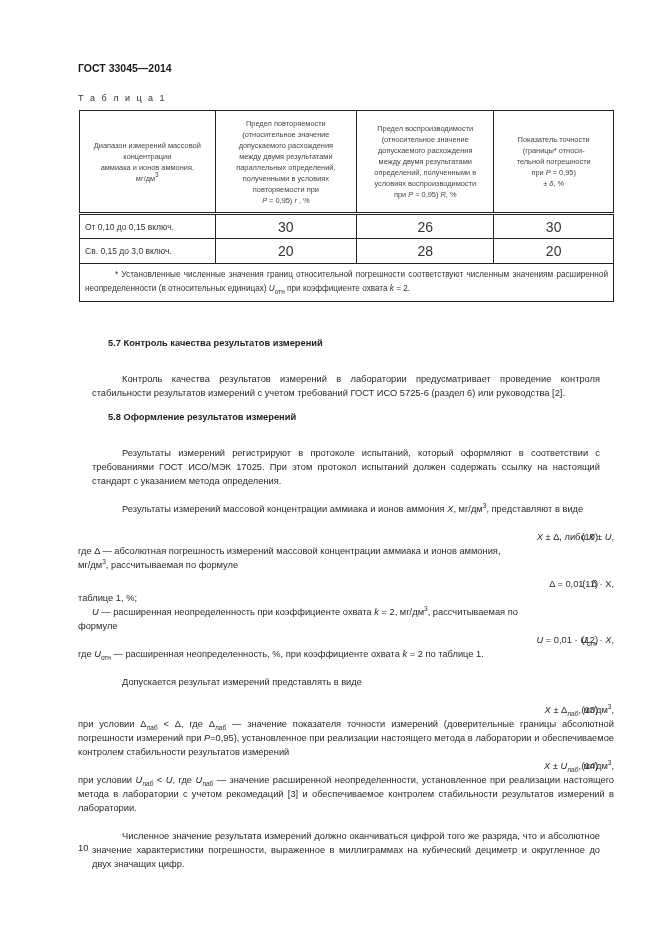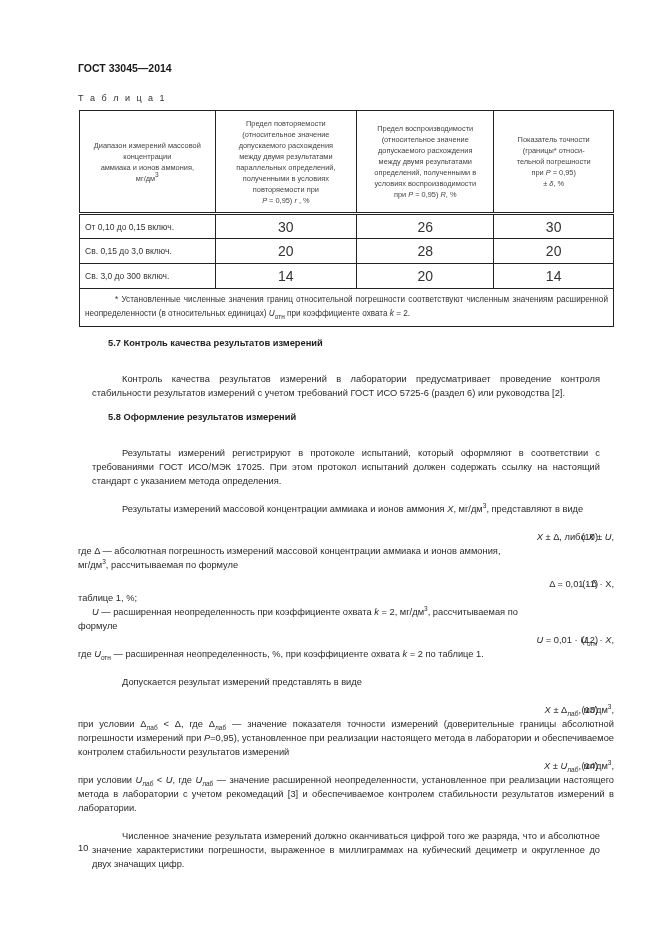--- a/index.html
+++ b/index.html
@@ -80,26 +80,20 @@
       <td class="num">30</td>
       <td class="num">26</td>
       <td class="num">30</td>
     </tr>
     <tr class="data">
       <td class="range">Св. 0,15 до 3,0 включ.</td>
       <td class="num">20</td>
       <td class="num">28</td>
       <td class="num">20</td>
     </tr>
-    <tr class="data">
-      <td class="range">Св. 3,0 до 300 включ.</td>
-      <td class="num">14</td>
-      <td class="num">20</td>
-      <td class="num">14</td>
-    </tr>
     <tr>
       <td class="note" colspan="4"><span class="indent"></span><span>* Установленные численные значения границ относительной погрешности соответствуют численным значениям расширенной неопределенности (в относительных единицах) </span><i>U</i><sub>отн</sub><span> при коэффициенте охвата </span><i>k</i><span> = 2.</span></td>
     </tr>
   </tbody>
 </table>
 
 <div class="body" style="top:336px;">
   <div class="h">5.7 Контроль качества результатов измерений</div>
   <div style="height:8px"></div>
   <p class="p">Контроль качества результатов измерений в лаборатории предусматривает проведение контроля стабильности результатов измерений с учетом требований ГОСТ ИСО 5725-6 (раздел 6) или руководства [2].</p>

